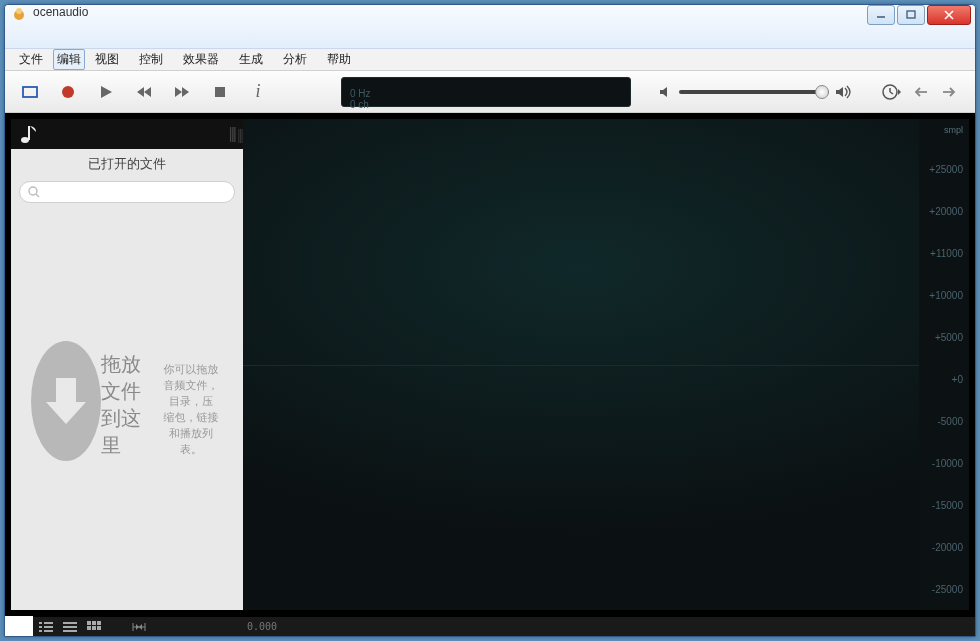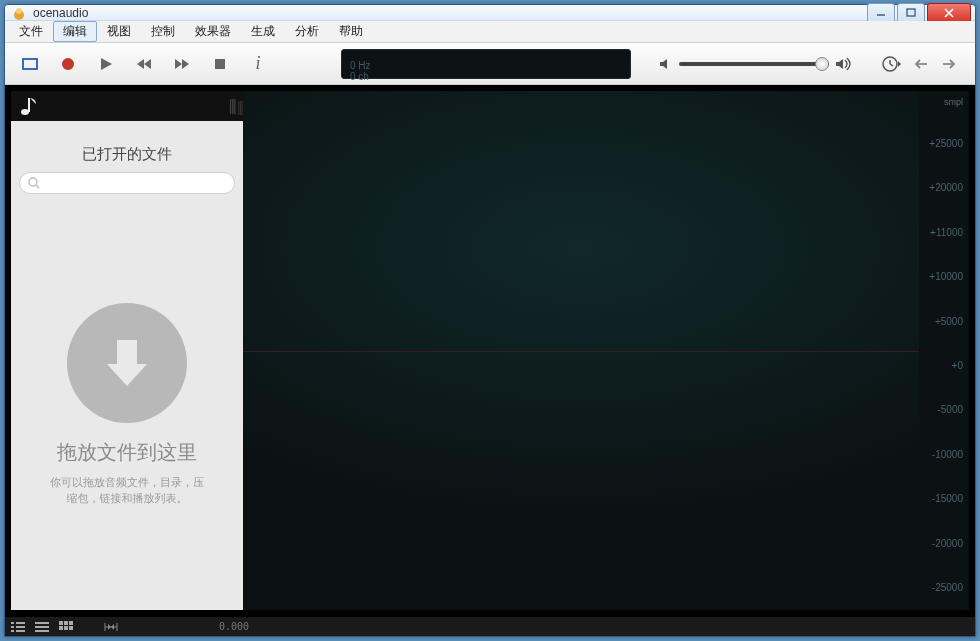--- a/index.html
+++ b/index.html
@@ -6,41 +6,41 @@
 html, body { width: 980px; height: 641px; overflow: hidden; background: #5b8fb9; }
 
 .window {
   position: absolute; left: 4px; top: 4px; right: 4px; bottom: 4px;
   background: #fff; border: 1px solid #2f5a8a; border-radius: 4px 4px 0 0;
   display: flex; flex-direction: column; box-shadow: 0 0 4px rgba(0,0,0,0.3);
 }
 
 
 .titlebar {
-  height: 16px; background: linear-gradient(#f7fbff, #e3eefb);
-  display: flex; align-items: center; border-bottom: 1px solid #c9d7e8;
+  height: 44px; background: linear-gradient(#f7fbff, #e3eefb);
+  display: flex; border-bottom: 1px solid #c9d7e8;
   border-radius: 4px 4px 0 0;
 }
 .title-icon { width: 16px; height: 16px; margin: 0 6px; }
 .title-text { font-size: 12px; color: #333; flex: 1; }
 .win-btns { display: flex; height: 20px; margin-right: 4px; gap: 2px; }
 .win-btn {
   width: 28px; height: 20px; border: 1px solid #7a9ec4; border-radius: 3px;
   background: linear-gradient(#eaf3fb, #d0e3f5); display: flex; align-items: center; justify-content: center;
   font-size: 10px; color: #3a5a7a;
 }
 .win-btn.close { width: 44px; background: linear-gradient(#f07a6d, #d9342a); border-color: #a02018; color: #fff; }
 
 
 .menubar {
   height: 22px; background: #f2f2f2; display: flex; align-items: flex-end;
   border-bottom: 1px solid #d0d0d0; padding: 0 4px; gap: 0;
 }
 .menu-item { font-size: 12px; padding: 2px 10px; color: #222; }
-.menu-item.active { border: 1px solid #8aa8d0; background: #e6f0fb; padding: 1px 9px; border-radius: 2px; font-family: Liberation Serif, serif; }
+.menu-item.active { border: 1px solid #8aa8d0; background: #e6f0fb; padding: 1px 3px; border-radius: 2px; font-family: Liberation Serif, serif; }
 
 
 .toolbar {
   height: 42px; background: linear-gradient(#fdfdfd, #eaeaea);
   border-bottom: 1px solid #cfcfcf; display: flex; align-items: center; padding: 0 10px; gap: 8px;
 }
 .tb-btn { width: 30px; height: 30px; display: flex; align-items: center; justify-content: center; color: #5a5a5a; }
 .lcd {
   margin-left: 60px; width: 290px; height: 30px; background: #0d1214;
   border: 1px solid #1e2a2e; border-radius: 3px; display: flex; align-items: center;
@@ -58,46 +58,46 @@
 
 
 .sidebar { width: 232px; display: flex; flex-direction: column; background: #111; }
 .sb-header {
   height: 30px; background: #111; display: flex; align-items: center; padding: 0 8px;
   justify-content: space-between;
 }
 .sb-header .note { color: #eee; }
 .sb-header .grip { color: #444; letter-spacing: -2px; }
 .sb-panel { flex: 1; background: #e9e9e9; display: flex; flex-direction: column; }
-.sb-title { text-align: center; font-size: 15px; color: #444; padding: 24px 0 4px; }
+.sb-title { text-align: center; font-size: 13px; color: #444; padding: 6px 0 4px; }
 .sb-search {
   margin: 4px 8px; height: 22px; background: #fff; border: 1px solid #cfcfcf; border-radius: 11px;
   display: flex; align-items: center; padding: 0 8px; gap: 6px; color: #aaa; font-size: 12px;
 }
-.sb-drop { flex: 1; display: flex; flex-direction: column; align-items: center; justify-content: center; padding: 0 20px; }
+.sb-drop { flex: 1; display: flex; flex-direction: row; align-items: center; justify-content: flex-end; padding: 0 20px; }
 .drop-circle { width: 120px; height: 120px; border-radius: 50%; background: #b8b8b8; display: flex; align-items: center; justify-content: center; margin-bottom: 16px; }
 .drop-title { font-size: 20px; color: #8a8a8a; margin-bottom: 8px; }
 .drop-sub { font-size: 11px; color: #9a9a9a; text-align: center; line-height: 16px; }
 
 
 .wave-wrap { flex: 1; position: relative; display: flex; }
 .wave {
   flex: 1; position: relative;
   background: radial-gradient(ellipse 120% 80% at 50% 30%, rgba(20,60,60,0.55), rgba(0,0,0,0) 70%), #0b1012;
 }
 .wave-grip { position: absolute; left: -6px; top: 8px; color: #333; font-size: 14px; letter-spacing: -2px; }
 .amp-line { position: absolute; left: 0; right: 0; height: 1px; background: rgba(80,30,30,0.7); }
 .amp-ruler { width: 50px; background: #0c1113; display: flex; flex-direction: column; padding-top: 6px; justify-content: flex-end; }
 .amp-unit { text-align: right; font-size: 9px; color: #55707a; padding-right: 6px; height: 24px; }
 .amp-tick { text-align: right; font-size: 10px; color: #4a636c; padding-right: 6px; flex: 1; display: flex; align-items: center; justify-content: flex-end; }
 
 
 .bottom {
   height: 20px; background: #1a1a1a; display: flex; align-items: center;
-  padding: 0 6px; gap: 10px; color: #888; font-size: 10px; border-top: 1px solid #000;
+  padding: 0 6px; gap: 10px; color: #888; font-size: 10px; border-top: 1px solid #000; margin-left: 28px;
 }
 .bb-icon { color: #999; }
 .bb-time { margin-left: 90px; color: #777; font-family: monospace; }
 
 svg { display: block; }
 </style>
 </head>
 <body>
 
 <div class="window">

